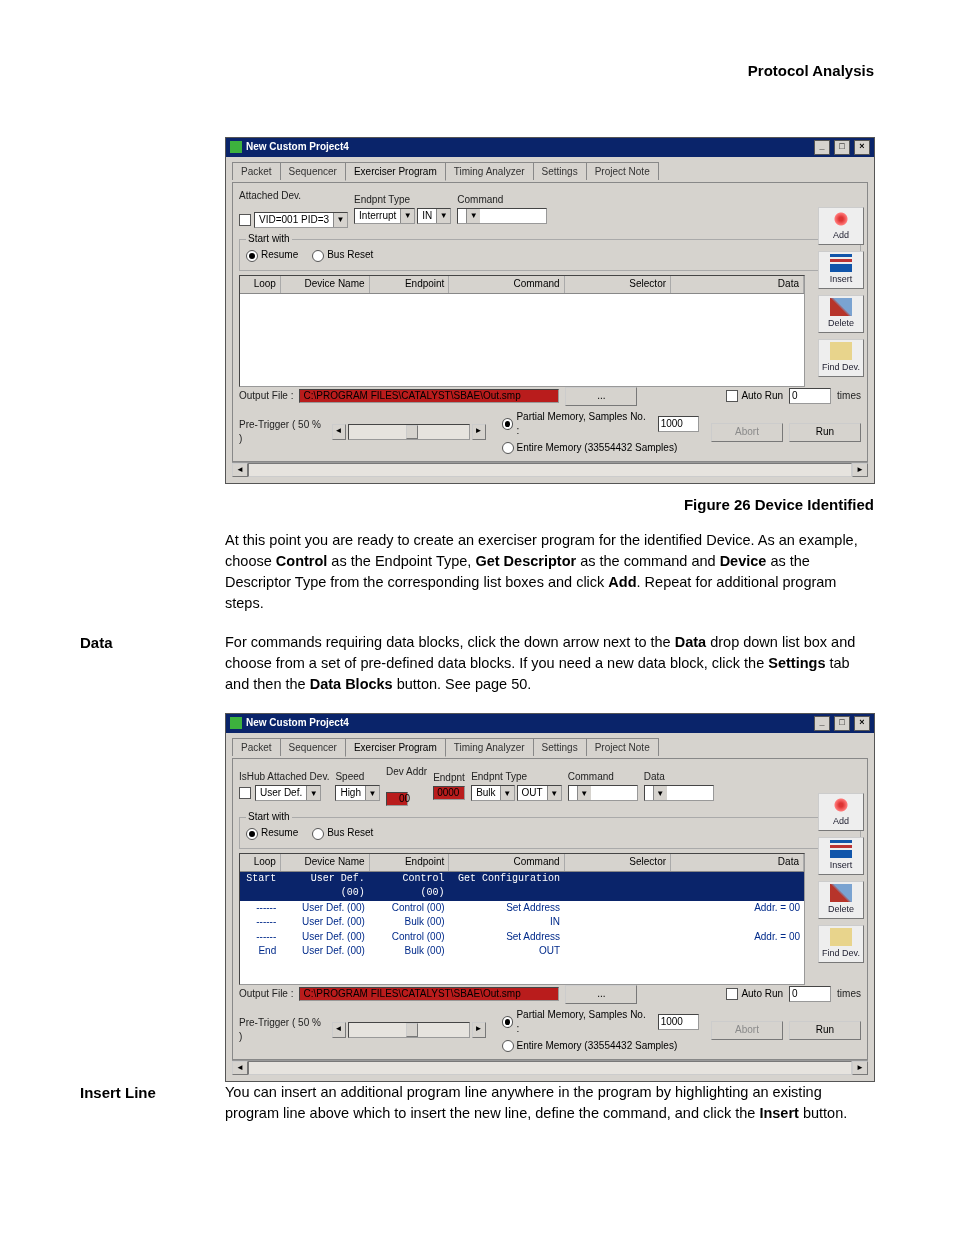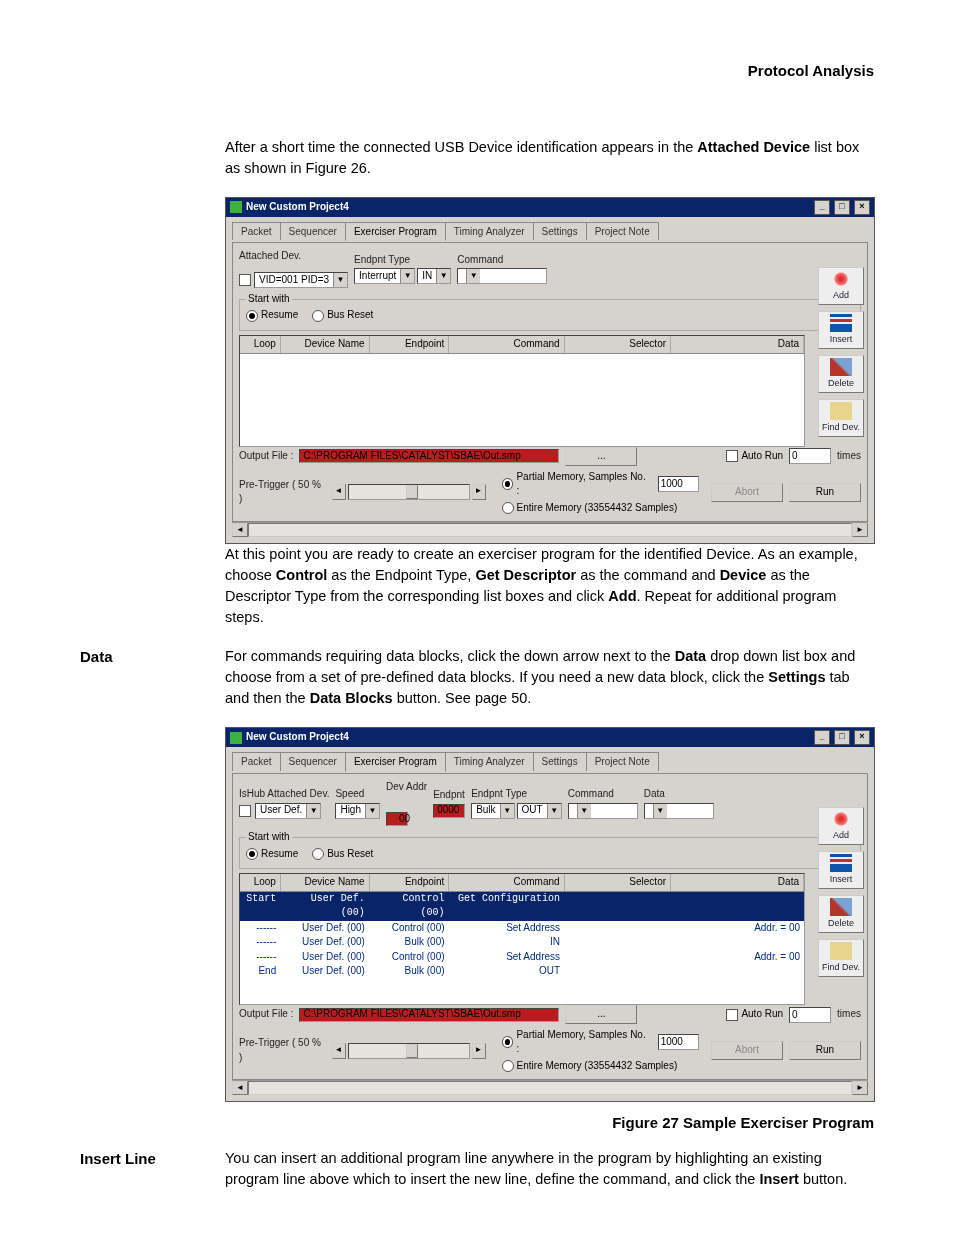--- a/index.html
+++ b/index.html
@@ -152,23 +152,20 @@
   .scrollbar-x .arr{ width:14px; border:1px outset #ccc; background:#d6d3ce; font-size:8px; text-align:center; line-height:12px;}
   .scrollbar-x .track{ flex:1; background:#e6e3de; border:1px inset #ccc;}
   .clear{clear:both;}
 </style>
 </head>
 <body>
 
 <div class="header-right">Protocol Analysis</div>
 
 <div class="body-col">
-  <p class="para">
-    <span>After a short time the connected USB Device identification appears in the </span><b>Attached Device</b><span> list box as shown in Figure 26.</span>
-  </p>
 
   <div class="shot">
     <div class="titlebar">
       <span class="icon"></span>
       <span class="title">New Custom Project4</span>
       <span class="winbtn">_</span>
       <span class="winbtn">□</span>
       <span class="winbtn">×</span>
     </div>
     <div class="shot-body">
@@ -292,20 +289,21 @@
         </div>
       </div>
       <div class="scrollbar-x">
           <span class="arr">◄</span>
           <span class="track"></span>
           <span class="arr">►</span>
         </div>
     </div>
   </div>
 
+  <div class="fig-caption">Figure  26  Device Identified</div>
 
   <p class="para">
     <span>At this point you are ready to create an exerciser program for the identified Device. As an example, choose </span><b>Control</b><span> as the Endpoint Type, </span><b>Get Descriptor</b><span> as the command and </span><b>Device</b><span> as the Descriptor Type from the corresponding list boxes and click </span><b>Add</b><span>. Repeat for additional program steps.</span>
   </p>
 </div>
 
 <div class="side-heading">Data</div>
 <div class="body-col">
   <p class="para">
     <span>For commands requiring data blocks, click the down arrow next to the </span><b>Data</b><span> drop down list box and choose from a set of pre-defined data blocks. If you need a new data block, click the </span><b>Settings</b><span> tab and then the </span><b>Data Blocks</b><span> button. See page 50.</span>
@@ -340,21 +338,21 @@
                 </span>
             </span>
           </div>
           <div style="display:flex;flex-direction:column;gap:1px;">
             <span class="lbl">Speed</span>
             <span class="dropdown">
                 <span class="val">High</span>
                 <span class="arr">▼</span>
               </span>
           </div>
-          <div style="display:flex;flex-direction:column;gap:18px;">
+          <div style="display:flex;flex-direction:column;gap:12px;">
             <span class="lbl">Dev Addr</span>
             <span class="field" style="width:22px;padding-left:12px;">00</span>
           </div>
           <div style="display:flex;flex-direction:column;gap:1px;">
             <span class="lbl">Endpnt</span>
             <span class="field" style="width:32px;">0000</span>
           </div>
           <div style="display:flex;flex-direction:column;gap:1px;">
             <span class="lbl">Endpnt Type</span>
             <span style="display:flex;gap:2px;">
@@ -504,21 +502,20 @@
         </div>
       </div>
       <div class="scrollbar-x">
           <span class="arr">◄</span>
           <span class="track"></span>
           <span class="arr">►</span>
         </div>
     </div>
   </div>
 
-  <div class="fig-caption">Figure  27  Sample Exerciser Program</div>
 </div>
 <div class="clear"></div>
 
 <div class="side-heading">Insert Line</div>
 <div class="body-col">
   <p class="para">
     <span>You can insert an additional program line anywhere in the program by highlighting an existing program line above which to insert the new line, define the command, and click the </span><b>Insert</b><span> button.</span>
   </p>
 </div>
 <div class="clear"></div>

